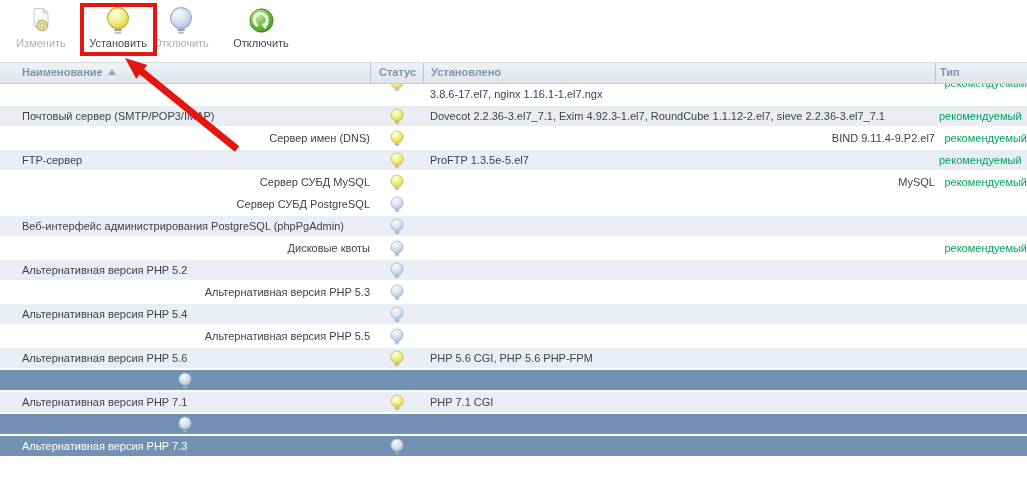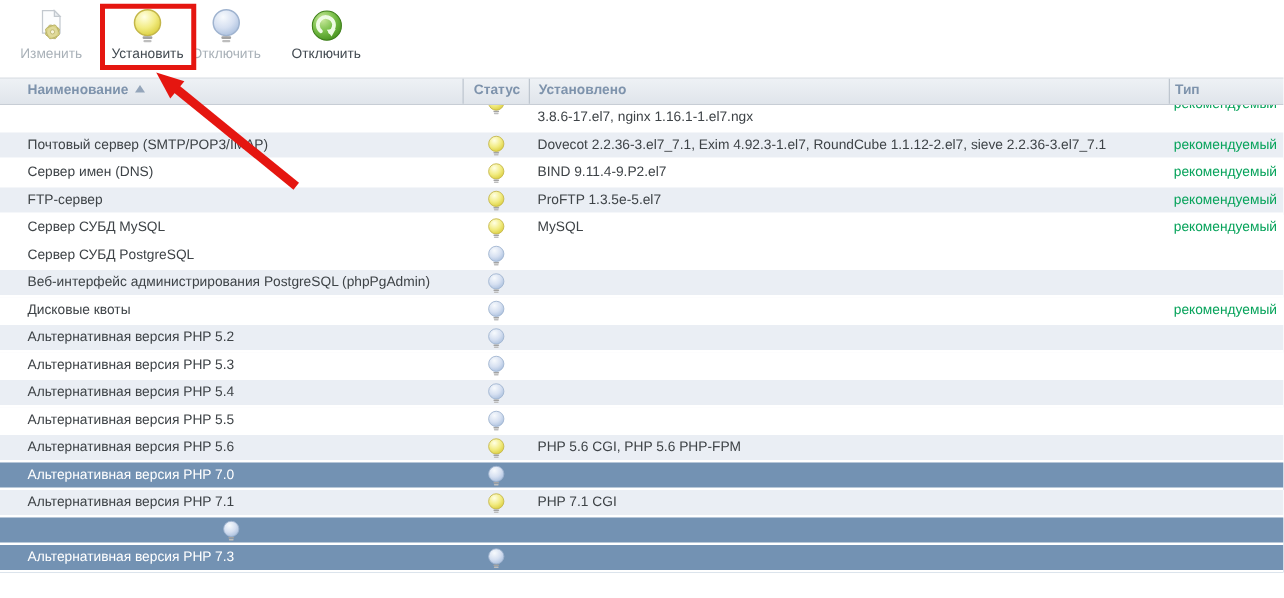--- a/index.html
+++ b/index.html
@@ -34,21 +34,21 @@
   .hc.h-name{padding-left:22px;}
   .hc.h-status{border-left:1px solid #bec6cf;padding-left:8px;}
   .hc.h-inst{border-left:1px solid #bec6cf;padding-left:7px;}
   .hc.h-type{border-left:1px solid #bec6cf;padding-left:4px;}
   .sortmark{display:inline-block;width:0;height:0;margin-left:5px;margin-bottom:1px;
       border-left:4px solid transparent;border-right:4px solid transparent;
       border-bottom:6px solid #94a5ba;}
 
   .tbody{position:absolute;left:0;top:84px;width:1027px;height:394px;overflow:hidden;}
   .row{height:22px;box-sizing:border-box;border-bottom:2px solid #fff;overflow:hidden;cursor:pointer;}
-  .row.plain{background:#fff;}
+  .row.plain{background:#fff;text-align:right;}
   .row.alt{background:#eaeef4;}
   .row.sel{background:#7392b3;}
   .row.sel .c{color:#fff;}
   .rin{display:grid;grid-template-columns:370px 53px 512px 92px;height:20px;}
   .c{font-size:11px;line-height:20px;color:#3e4347;white-space:nowrap;box-sizing:border-box;}
   .c.name{padding-left:22px;}
   .c.status{display:flex;align-items:center;justify-content:center;}
   .c.inst{padding-left:7px;}
   .c.type{padding-left:4px;color:#07a35b;}
   
@@ -333,21 +333,20 @@
     <rect x="4.7" y="13.5" width="4.6" height="1.3" rx="0.6" fill="#a3a3a3"></rect>
     <rect x="5.1" y="15.2" width="3.8" height="1.1" rx="0.5" fill="#bdbdbd"></rect>
   </svg>
           </div>
       <div class="c inst">PHP 5.6 CGI, PHP 5.6 PHP-FPM</div>
       <div class="c type"></div>
     </div>
       </div>
       <div class="row sel">
         <div class="rin">
-      <div class="c name">Альтернативная версия PHP 7.0</div>
       <div class="c status">
             <svg width="14" height="17" viewBox="0 0 14 17">
     <circle cx="7" cy="7.1" r="6.1" fill="url(#gb)" stroke="#9fb3cf" stroke-width="0.7"></circle>
     <rect x="4.7" y="13.5" width="4.6" height="1.3" rx="0.6" fill="#a3a3a3"></rect>
     <rect x="5.1" y="15.2" width="3.8" height="1.1" rx="0.5" fill="#bdbdbd"></rect>
   </svg>
           </div>
       <div class="c inst"></div>
       <div class="c type"></div>
     </div>

